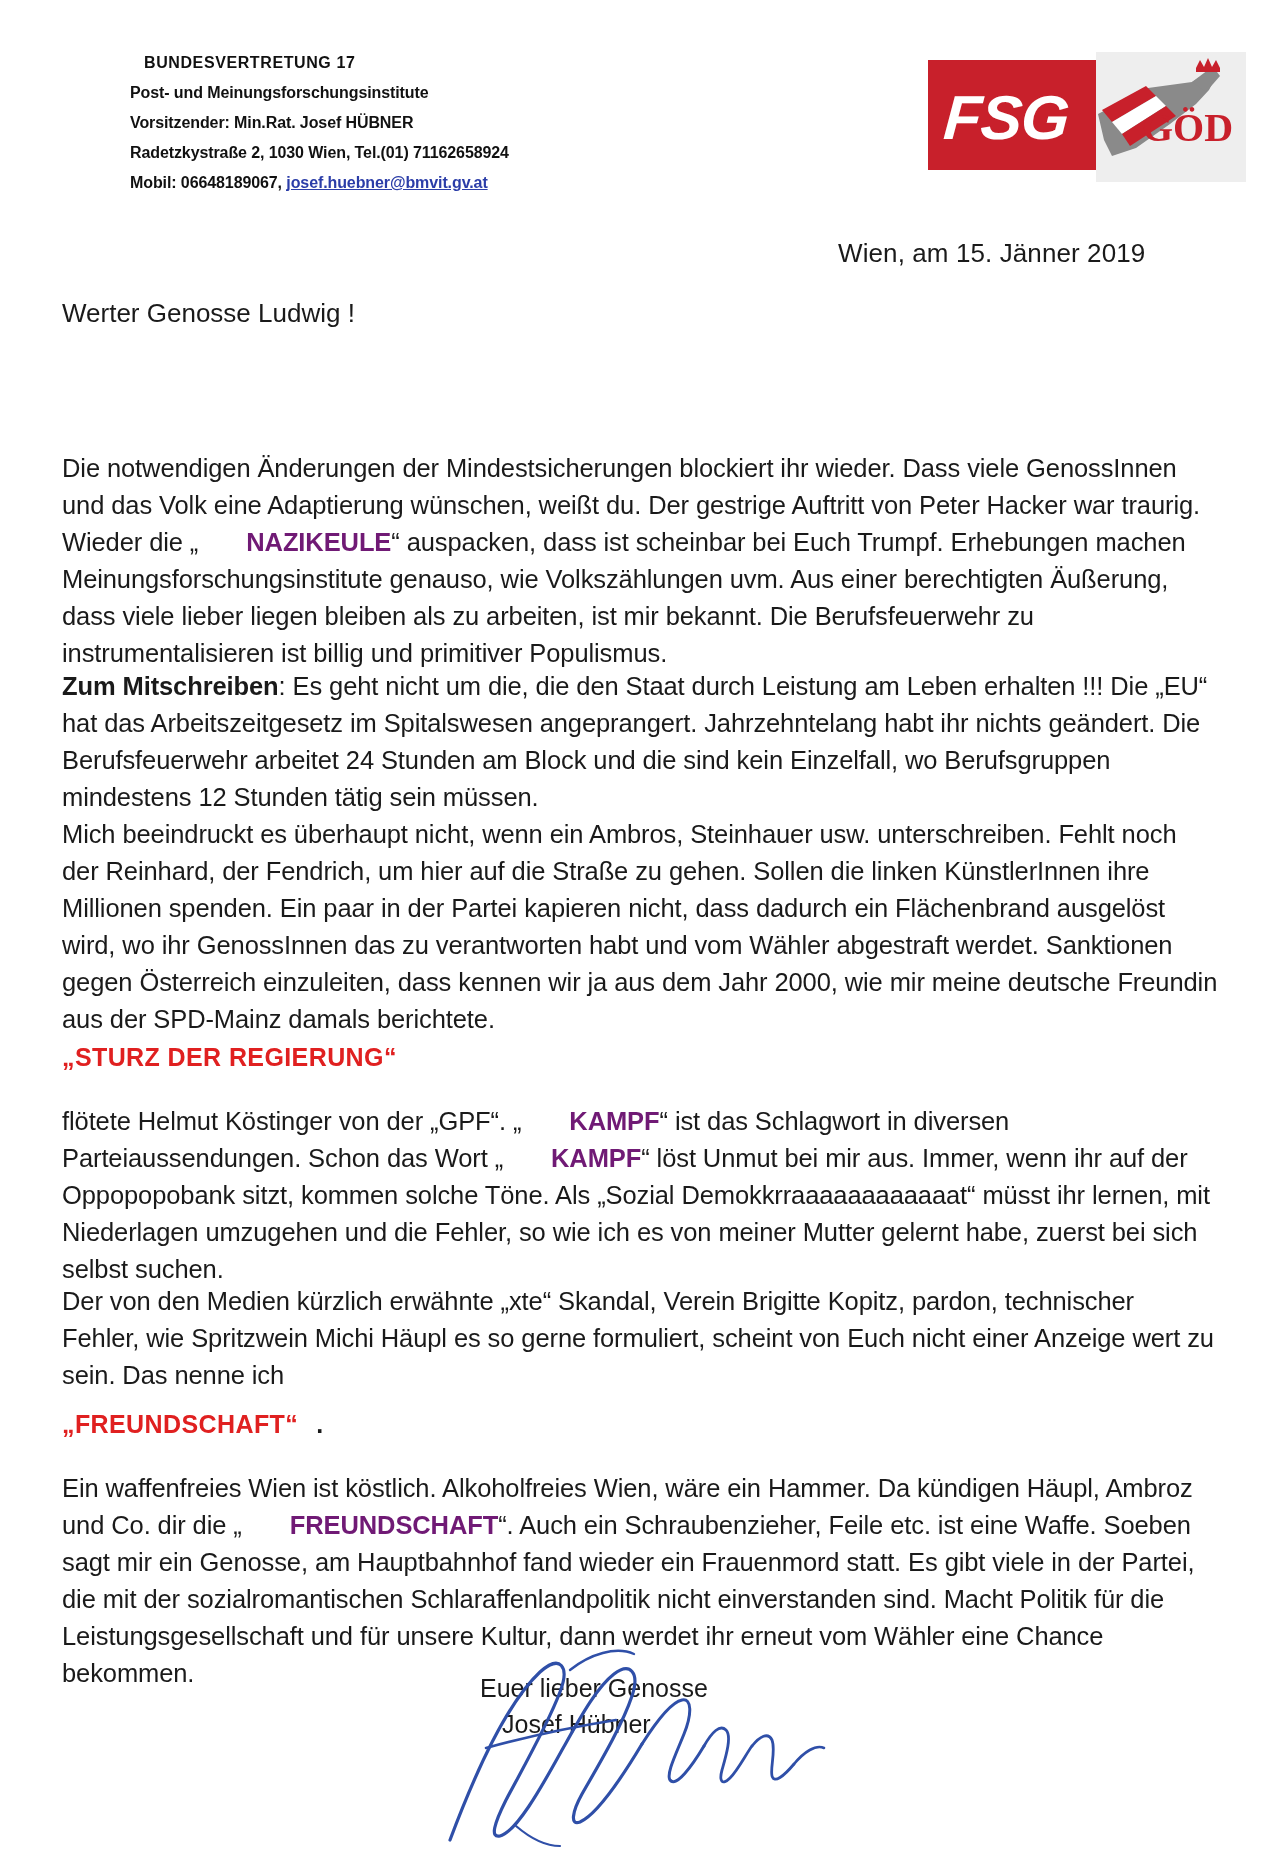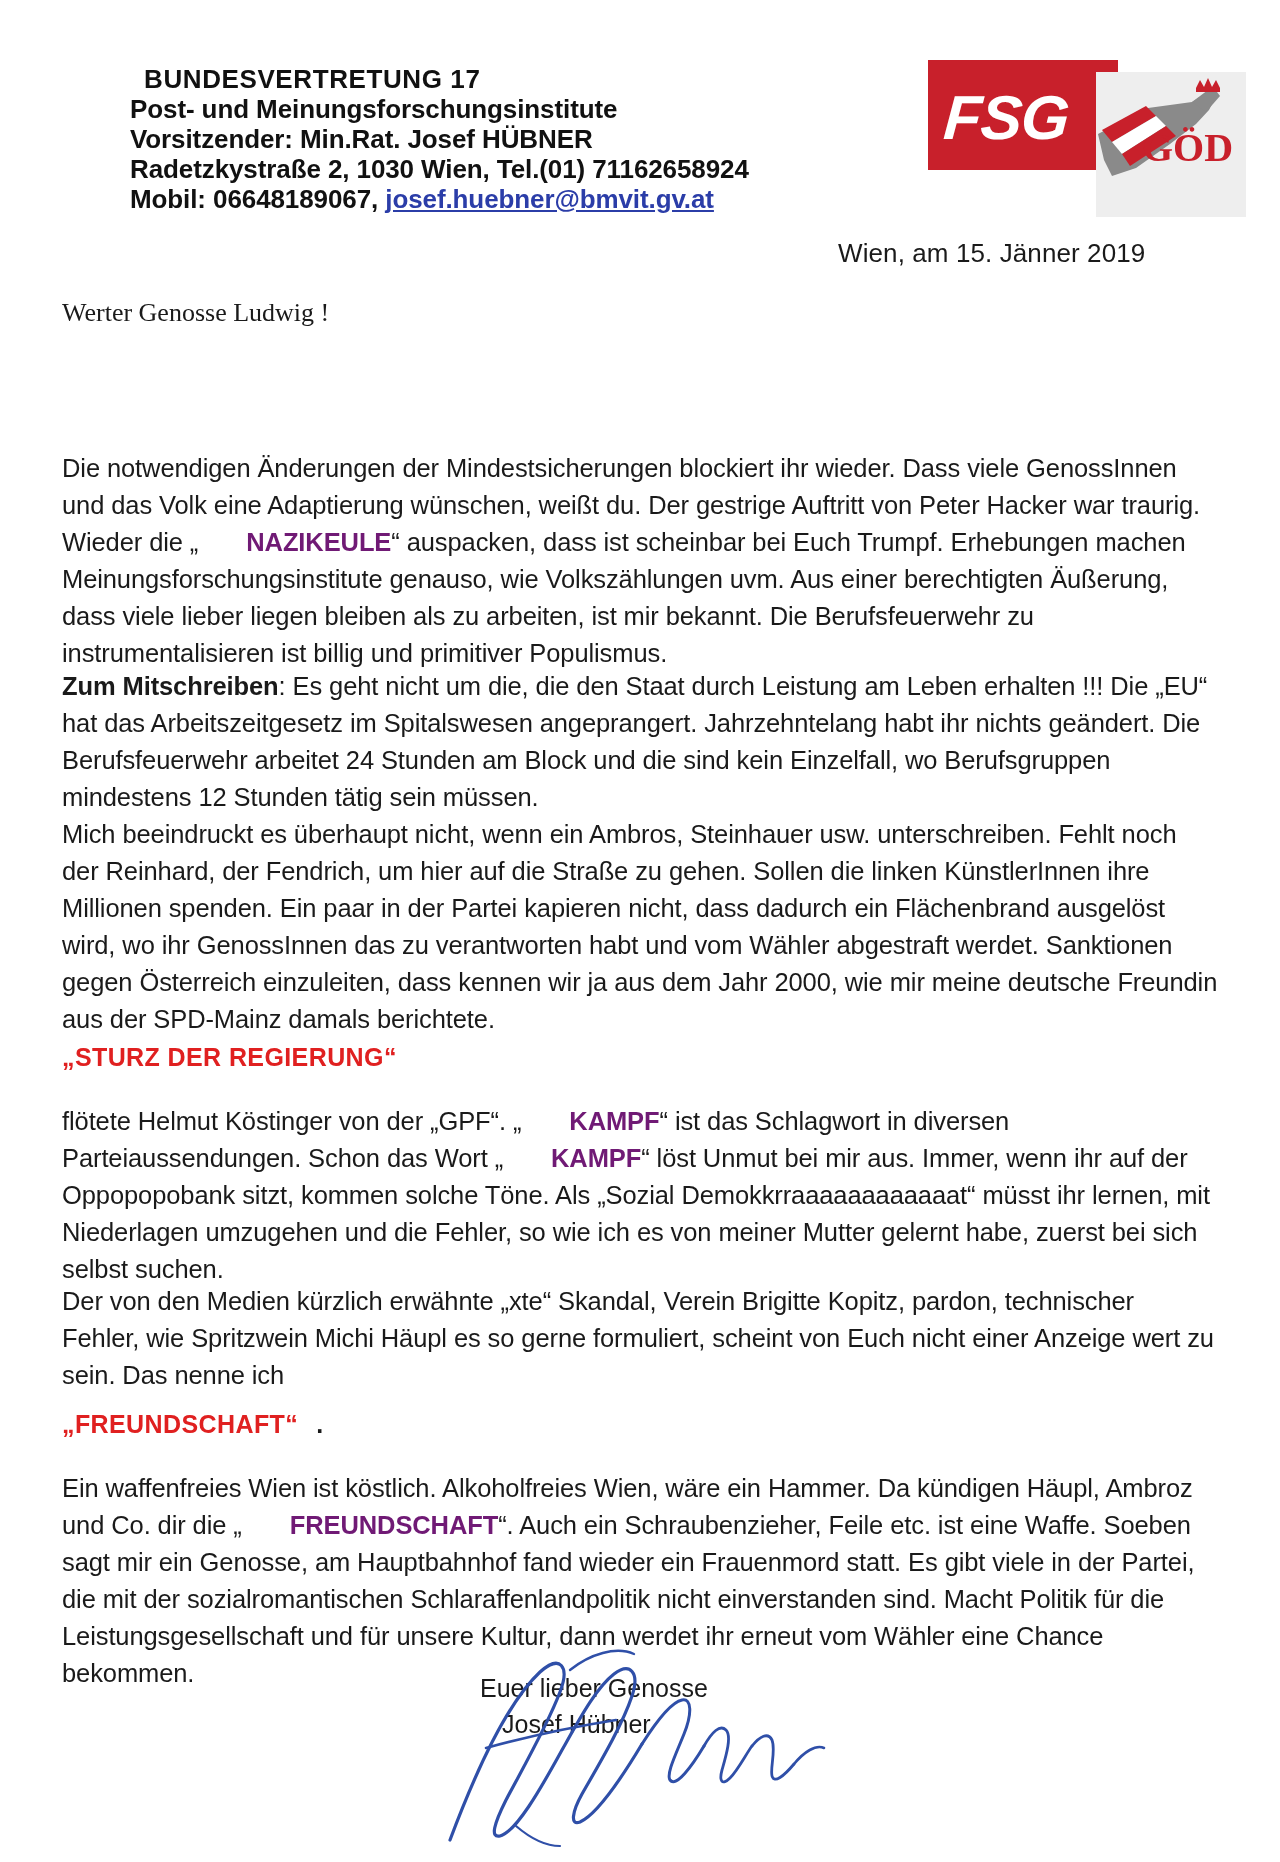--- a/index.html
+++ b/index.html
@@ -24,23 +24,23 @@
   .letterhead {
     position: absolute;
     top: 44px;
     left: 0;
     width: 1280px;
     height: 150px;
   }
   .lh-text {
     position: absolute;
     left: 130px;
-    top: 20px;
-    font-weight: bold;
-    font-size: 26px;
+    top: 4px;
+    font-weight: bold;
+    font-size: 16px;
     line-height: 30px;
     letter-spacing: -0.1px;
     color: #111;
     white-space: nowrap;
   }
   .lh-line1 {
     padding-left: 14px;
     letter-spacing: 0.6px;
   }
   .lh-mail {
@@ -77,23 +77,22 @@
     line-height: 62px;
     color: #ffffff;
     letter-spacing: -1px;
     transform: skewX(-4deg);
   }
   .god-wrap {
     position: absolute;
     left: 208px;
     top: 0px;
     width: 150px;
-    height: 145px;
+    height: 130px;
     background: #eeeeee;
-    margin-top: 20px;
   }
   .god-svg { position:absolute; left:0; top:0; }
   .god-letters {
     position: absolute;
     left: 46px;
     top: 56px;
     font-family: "Liberation Serif", serif;
     font-weight: bold;
     font-size: 40px;
     line-height: 40px;
@@ -108,21 +107,20 @@
     top: 238px;
     font-size: 26px;
     letter-spacing: 0.1px;
     white-space: nowrap;
   }
   .salutation {
     position: absolute;
     left: 62px;
     top: 298px;
     font-size: 26px;
-    font-family: Liberation Serif, serif;
   }
   .body-block {
     position: absolute;
     left: 62px;
     width: 1156px;
     font-size: 25.5px;
     line-height: 37px;
     text-align: left;
     letter-spacing: -0.1px;
   }

